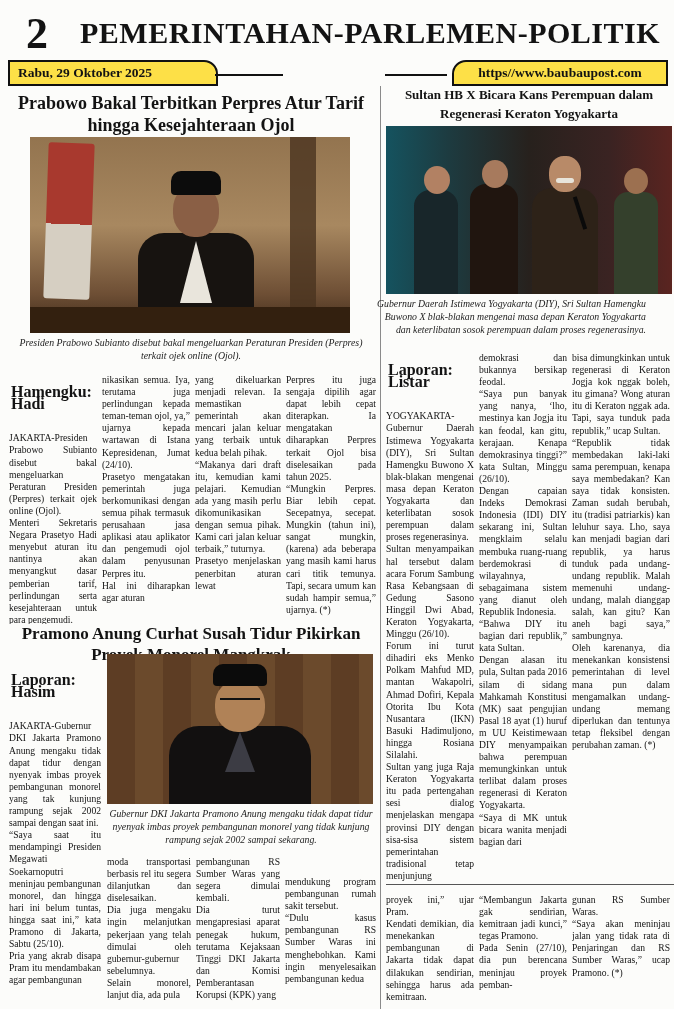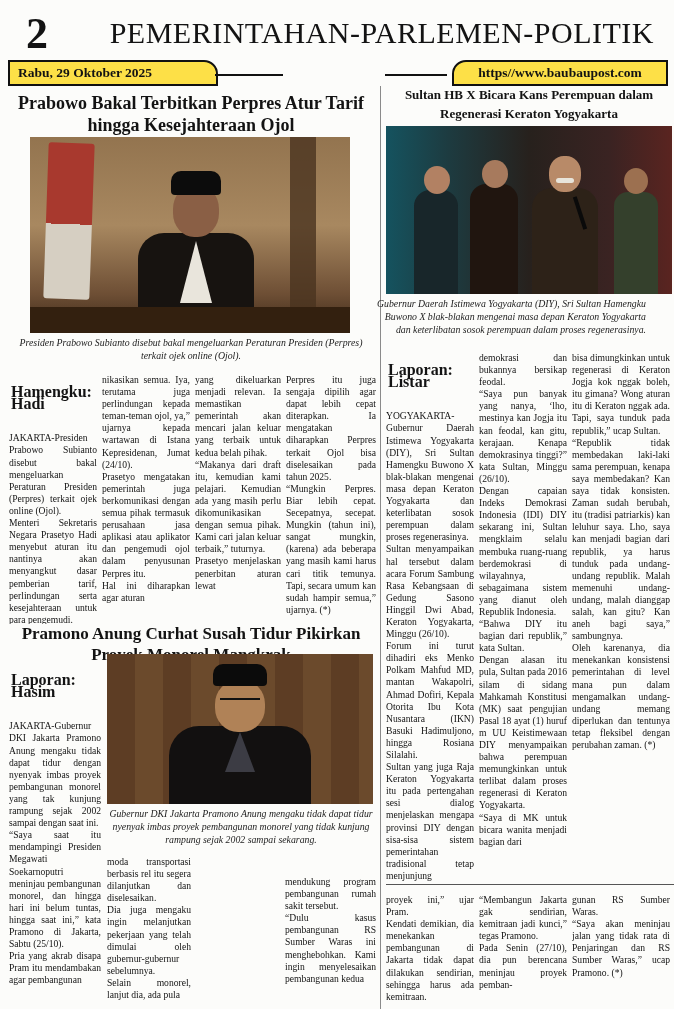--- a/index.html
+++ b/index.html
@@ -1,21 +1,21 @@
 <!DOCTYPE html>
 <html><head>
 <meta charset="utf-8">
 <style>
   html,body{margin:0;padding:0;}
   body{background:#e8e8e8;font-family:"Liberation Serif","DejaVu Serif",serif;color:#131313;}
   .page{position:relative;width:674px;height:1009px;background:#fcfcfa;margin:0 auto;overflow:hidden;}
 
   
   .page-number{position:absolute;left:26px;top:8px;font-size:44px;font-weight:bold;}
-  .section-title{position:absolute;left:80px;right:20px;top:16px;text-align:right;font-size:30px;font-weight:normal;letter-spacing:.5px;white-space:nowrap;}
+  .section-title{position:absolute;left:80px;right:20px;top:16px;text-align:right;font-size:30px;font-weight:bold;letter-spacing:.5px;white-space:nowrap;}
   .info-box{position:absolute;top:60px;height:22px;border:2px solid #111;font-weight:bold;font-size:13.5px;line-height:22px;padding:0 8px;background:#fde047;white-space:nowrap;}
   .date-box{left:8px;width:190px;border-radius:0 14px 0 0;}
   .site-box{right:6px;width:196px;border-radius:14px 0 0 0;text-align:center;}
   .masthead{position:absolute;top:63px;left:0;right:0;text-align:center;font-weight:bold;font-size:15px;}
   .rule{position:absolute;top:74px;height:2px;background:#111;}
   .rule-left{left:215px;width:68px;}
   .rule-right{left:385px;width:62px;}
 
   
   .vdiv{position:absolute;left:380px;top:86px;bottom:0;width:1px;background:#8a8a8a;}
@@ -130,20 +130,22 @@
     <div class="ph-layer" style="left:108px;top:26px;width:50px;height:52px;background:#b08257;border-radius:46%;"></div>
     <div class="ph-layer" style="left:113px;top:44px;width:40px;height:8px;border-top:2.5px solid #111;"></div>
     <div class="ph-layer" style="left:106px;top:10px;width:54px;height:22px;background:#0b0b0b;border-radius:10px 10px 4px 4px;"></div>
   </div>
 
   <div class="caption" style="left:107px;width:268px;top:808px;">Gubernur DKI Jakarta Pramono Anung mengaku tidak dapat tidur nyenyak imbas proyek pembangunan monorel yang tidak kunjung rampung sejak 2002 sampai sekarang.</div>
 
   <div class="body-col" style="left:107px;top:856px;width:84px;height:152px;">moda transportasi berbasis rel itu segera dilanjutkan dan diselesaikan.
 Dia juga mengaku ingin melanjutkan pekerjaan yang telah dimulai oleh gubernur-gubernur sebelumnya.
 Selain monorel, lanjut dia, ada pula</div>
+  <div class="body-col" style="left:196px;top:856px;width:84px;height:152px;">pembangunan RS Sumber Waras yang segera dimulai kembali.
+Dia turut mengapresiasi aparat penegak hukum, terutama Kejaksaan Tinggi DKI Jakarta dan Komisi Pemberantasan Korupsi (KPK) yang</div>
   <div class="body-col" style="left:285px;top:876px;width:91px;height:152px;">mendukung program pembangunan rumah sakit tersebut.
 “Dulu kasus pembangunan RS Sumber Waras ini menghebohkan. Kami ingin menyelesaikan pembangunan kedua</div>
 
   <div class="body-col" style="left:386px;top:894px;width:88px;height:114px;">proyek ini,” ujar Pram.
 Kendati demikian, dia menekankan pembangunan di Jakarta tidak dapat dilakukan sendirian, sehingga harus ada kemitraan.</div>
   <div class="body-col" style="left:479px;top:894px;width:88px;height:114px;">“Membangun Jakarta gak sendirian, kemitraan jadi kunci,” tegas Pramono.
 Pada Senin (27/10), dia pun berencana meninjau proyek pemban-</div>
   <div class="body-col" style="left:572px;top:894px;width:98px;height:114px;">gunan RS Sumber Waras.
 “Saya akan meninjau jalan yang tidak rata di Penjaringan dan RS Sumber Waras,” ucap Pramono. (*)</div>
 

